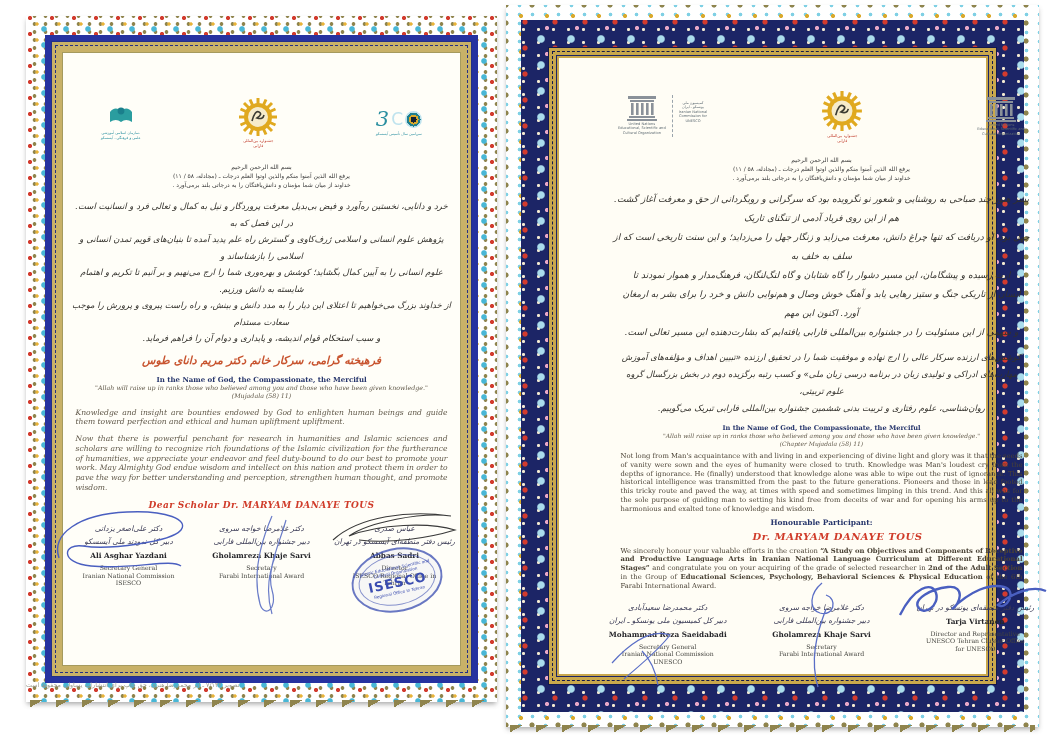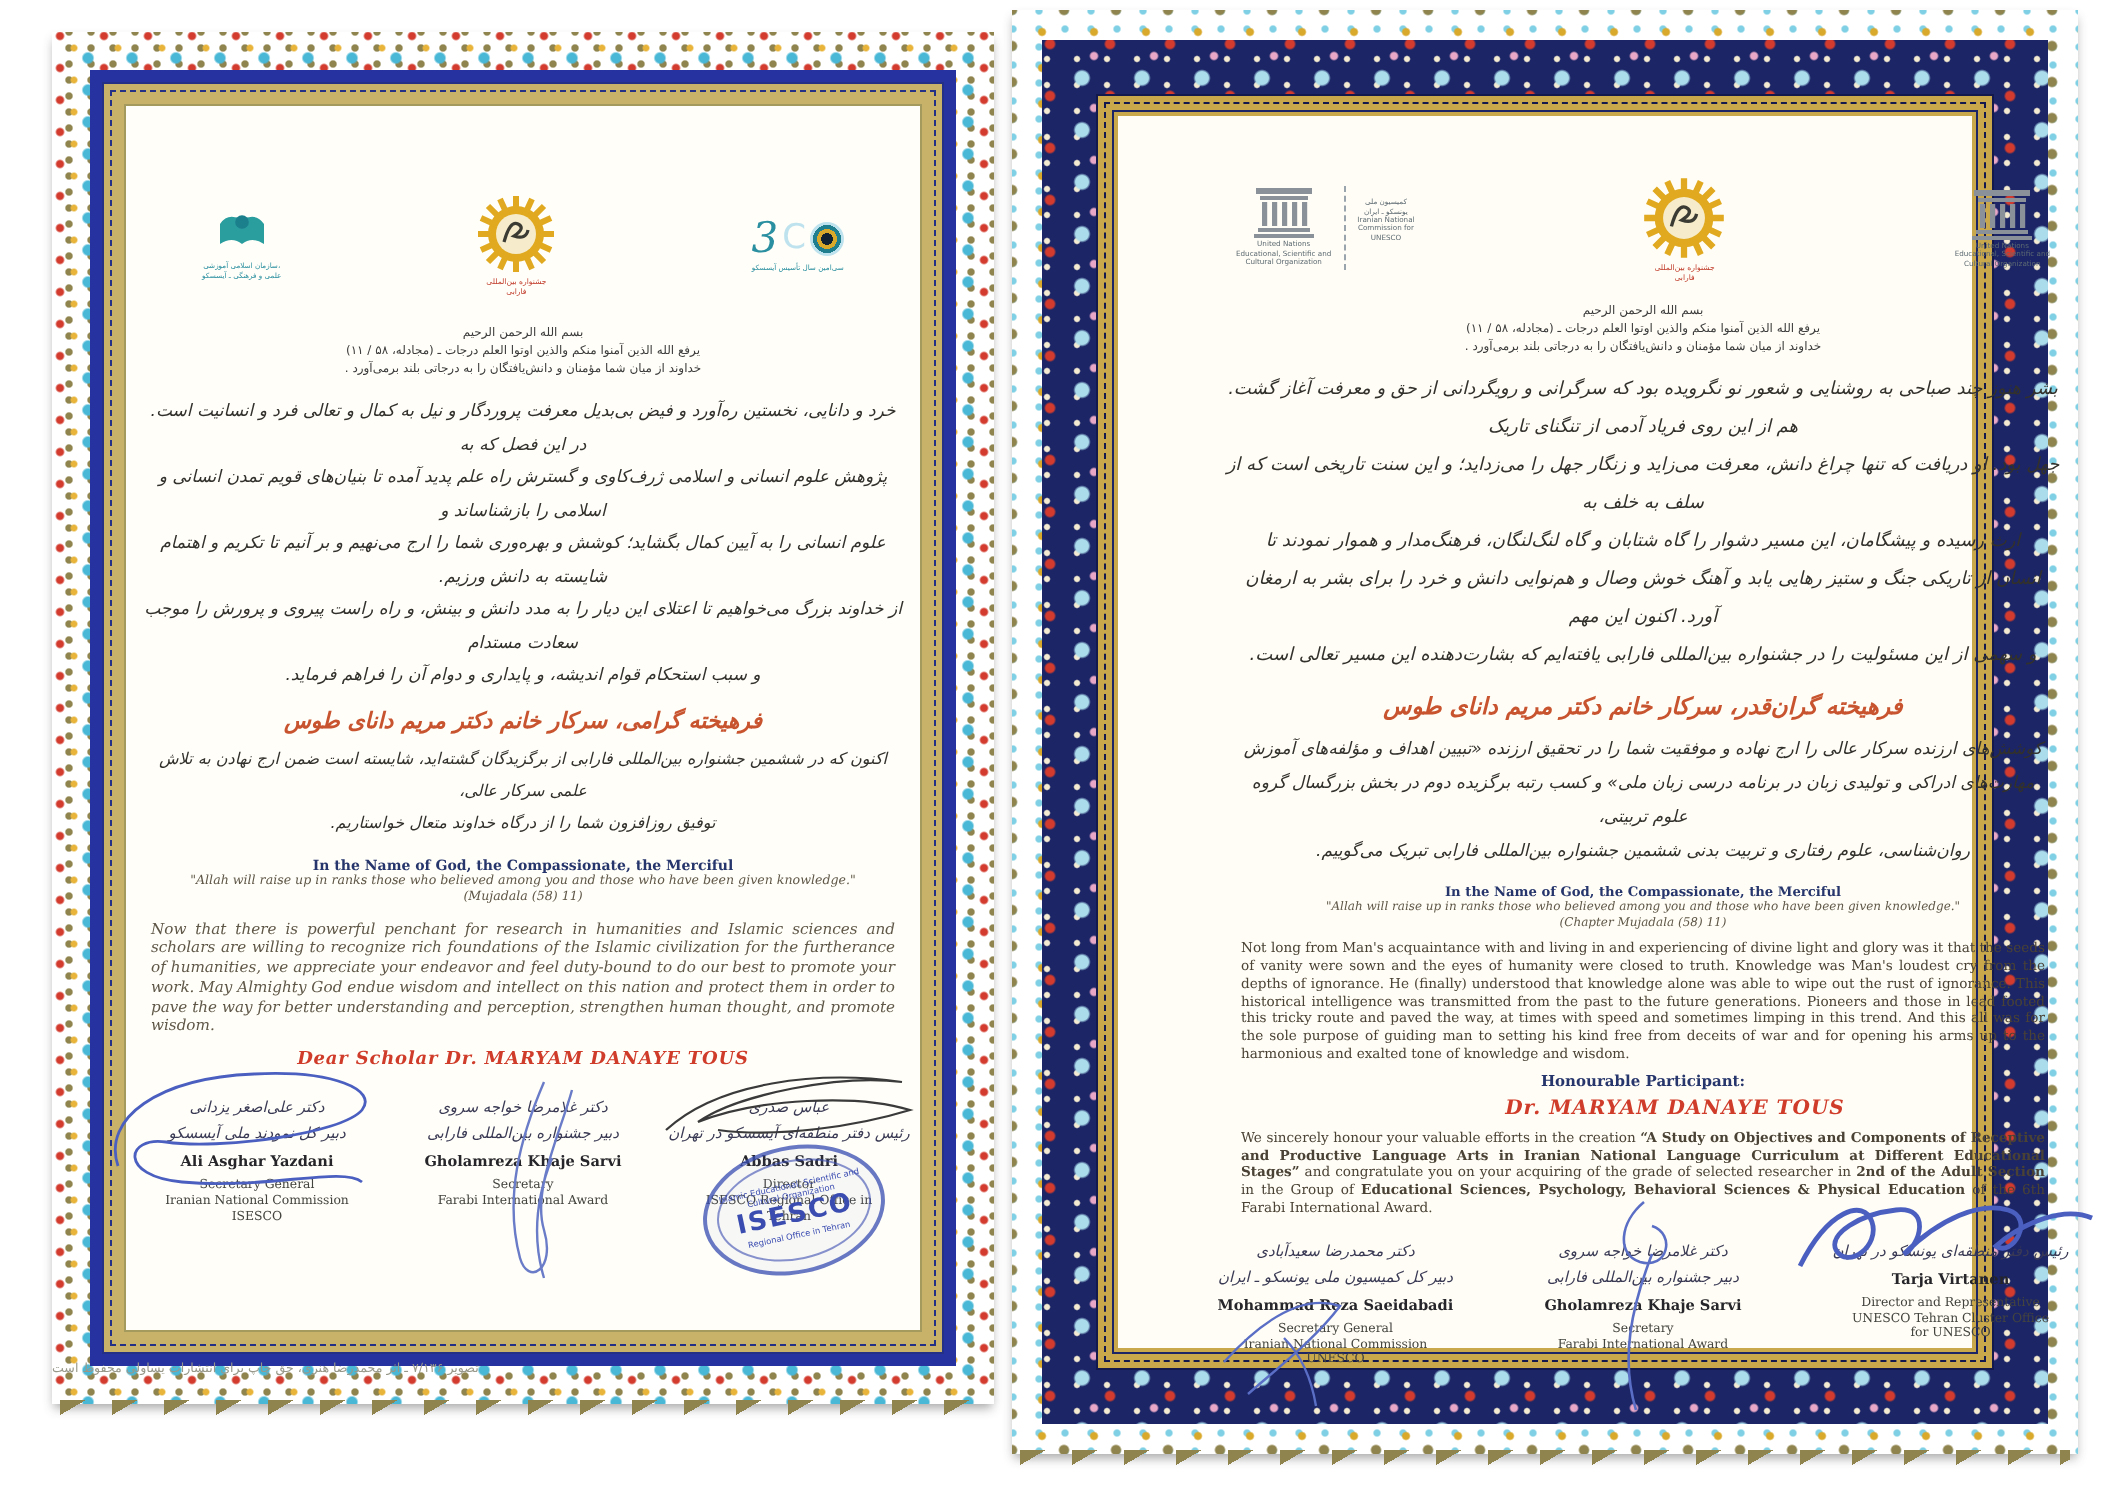--- a/index.html
+++ b/index.html
@@ -155,27 +155,26 @@
 خداوند از میان شما مؤمنان و دانش‌یافتگان را به درجاتی بلند برمی‌آورد .</div>
 
       <div class="fbody fa ml" style="margin-top:9px; width:380px;">خرد و دانایی، نخستین ره‌آورد و فیض بی‌بدیل معرفت پروردگار و نیل به کمال و تعالی فرد و انسانیت است. در این فصل که به
 پژوهش علوم انسانی و اسلامی ژرف‌کاوی و گسترش راه علم پدید آمده تا بنیان‌های قویم تمدن انسانی و اسلامی را بازشناساند و
 علوم انسانی را به آیین کمال بگشاید؛ کوشش و بهره‌وری شما را ارج می‌نهیم و بر آنیم تا تکریم و اهتمام شایسته به دانش ورزیم.
 از خداوند بزرگ می‌خواهیم تا اعتلای این دیار را به مدد دانش و بینش، و راه راست پیروی و پرورش را موجب سعادت مستدام
 و سبب استحکام قوام اندیشه، و پایداری و دوام آن را فراهم فرماید.</div>
 
       <div class="redline fa" style="margin-top:7px;">فرهیخته گرامی، سرکار خانم دکتر مریم دانای طوس</div>
 
-      <div class="fmid fa ml" style="margin-top:5px; width:380px;">اکنون که در ششمین جشنواره بین‌المللی فارابی از برگزیدگان گشته‌اید، شایسته است ضمن ارج نهادن به تلاش علمی سرکار عالی،
-توفیق روزافزون شما را از درگاه خداوند متعال خواستاریم.</div>
 
       <div class="bismEn center" style="margin-top:8px;">In the Name of God, the Compassionate, the Merciful</div>
       <div class="quoteEn center">"Allah will raise up in ranks those who believed among you and those who have been given knowledge."</div>
       <div class="quoteEn center">(Mujadala (58) 11)</div>
 
+      <div class="paraL" style="margin-top:8px;">Knowledge and insight are bounties endowed by God to enlighten human beings and guide them toward perfection and ethical and human upliftment upliftment.</div>
       <div class="paraL" style="margin-top:7px;">Now that there is powerful penchant for research in humanities and Islamic sciences and scholars are willing to recognize rich foundations of the Islamic civilization for the furtherance of humanities, we appreciate your endeavor and feel duty-bound to do our best to promote your work. May Almighty God endue wisdom and intellect on this nation and protect them in order to pave the way for better understanding and perception, strengthen human thought, and promote wisdom.</div>
 
       <div class="scholar" style="margin-top:7px;">Dear Scholar Dr. MARYAM DANAYE TOUS</div>
 
 
       <div class="sigrow" style="margin-top:12px;">
         <div class="sigcol">
           <svg class="sigsvg" style="left:-14px; top:-16px;" width="150" height="80" viewBox="0 0 150 80">
             <path d="M10 52 C2 28 30 8 78 6 C118 4 140 14 132 24 C122 36 60 44 34 40 C14 37 10 57 42 60 C84 64 122 52 132 60" stroke="#4a5fc0" stroke-width="1.4" fill="none"></path>
           </svg>
@@ -296,21 +295,20 @@
       <div class="bism fa ml" style="margin-top:10px;">بسم الله الرحمن الرحیم
 یرفع الله الذین آمنوا منکم والذین اوتوا العلم درجات ـ (مجادله، ۵۸ / ۱۱)
 خداوند از میان شما مؤمنان و دانش‌یافتگان را به درجاتی بلند برمی‌آورد .</div>
 
       <div class="fbodyR fa ml" style="margin-top:8px; width:418px;">بشر هنوز چند صباحی به روشنایی و شعور نو نگرویده بود که سرگرانی و رویگردانی از حق و معرفت آغاز گشت. هم از این روی فریاد آدمی از تنگنای تاریک
 جهل بود. او دریافت که تنها چراغ دانش، معرفت می‌زاید و زنگار جهل را می‌زداید؛ و این سنت تاریخی است که از سلف به خلف به
 ارث رسیده و پیشگامان، این مسیر دشوار را گاه شتابان و گاه لنگ‌لنگان، فرهنگ‌مدار و هموار نمودند تا
 انسان از تاریکی جنگ و ستیز رهایی یابد و آهنگ خوش وصال و هم‌نوایی دانش و خرد را برای بشر به ارمغان آورد. اکنون این مهم
 و سهمی از این مسئولیت را در جشنواره بین‌المللی فارابی یافته‌ایم که بشارت‌دهنده این مسیر تعالی است.</div>
 
-      <div class="redline fa" style="margin-top:8px; font-size:11.5px;">فرهیخته گران‌قدر، سرکار خانم دکتر مریم دانای طوس</div>
 
       <div class="fmid fa ml" style="margin-top:7px; width:410px; font-size:8.5px; line-height:17px;">کوشش‌های ارزنده سرکار عالی را ارج نهاده و موفقیت شما را در تحقیق ارزنده «تبیین اهداف و مؤلفه‌های آموزش
 مهارت‌های ادراکی و تولیدی زبان در برنامه درسی زبان ملی» و کسب رتبه برگزیده دوم در بخش بزرگسال گروه علوم تربیتی،
 روان‌شناسی، علوم رفتاری و تربیت بدنی ششمین جشنواره بین‌المللی فارابی تبریک می‌گوییم.</div>
 
       <div class="bismEn center" style="margin-top:7px; font-size:6.6px;">In the Name of God, the Compassionate, the Merciful</div>
       <div class="quoteEn center" style="font-size:6px;">"Allah will raise up in ranks those who believed among you and those who have been given knowledge."</div>
       <div class="quoteEn center" style="font-size:6px;">(Chapter Mujadala (58) 11)</div>
 
       <div class="paraR" style="margin-top:4px;">Not long from Man's acquaintance with and living in and experiencing of divine light and glory was it that the seeds of vanity were sown and the eyes of humanity were closed to truth. Knowledge was Man's loudest cry from the depths of ignorance. He (finally) understood that knowledge alone was able to wipe out the rust of ignorance. This historical intelligence was transmitted from the past to the future generations. Pioneers and those in lead footed this tricky route and paved the way, at times with speed and sometimes limping in this trend. And this all was for the sole purpose of guiding man to setting his kind free from deceits of war and for opening his arms up to the harmonious and exalted tone of knowledge and wisdom.</div>

